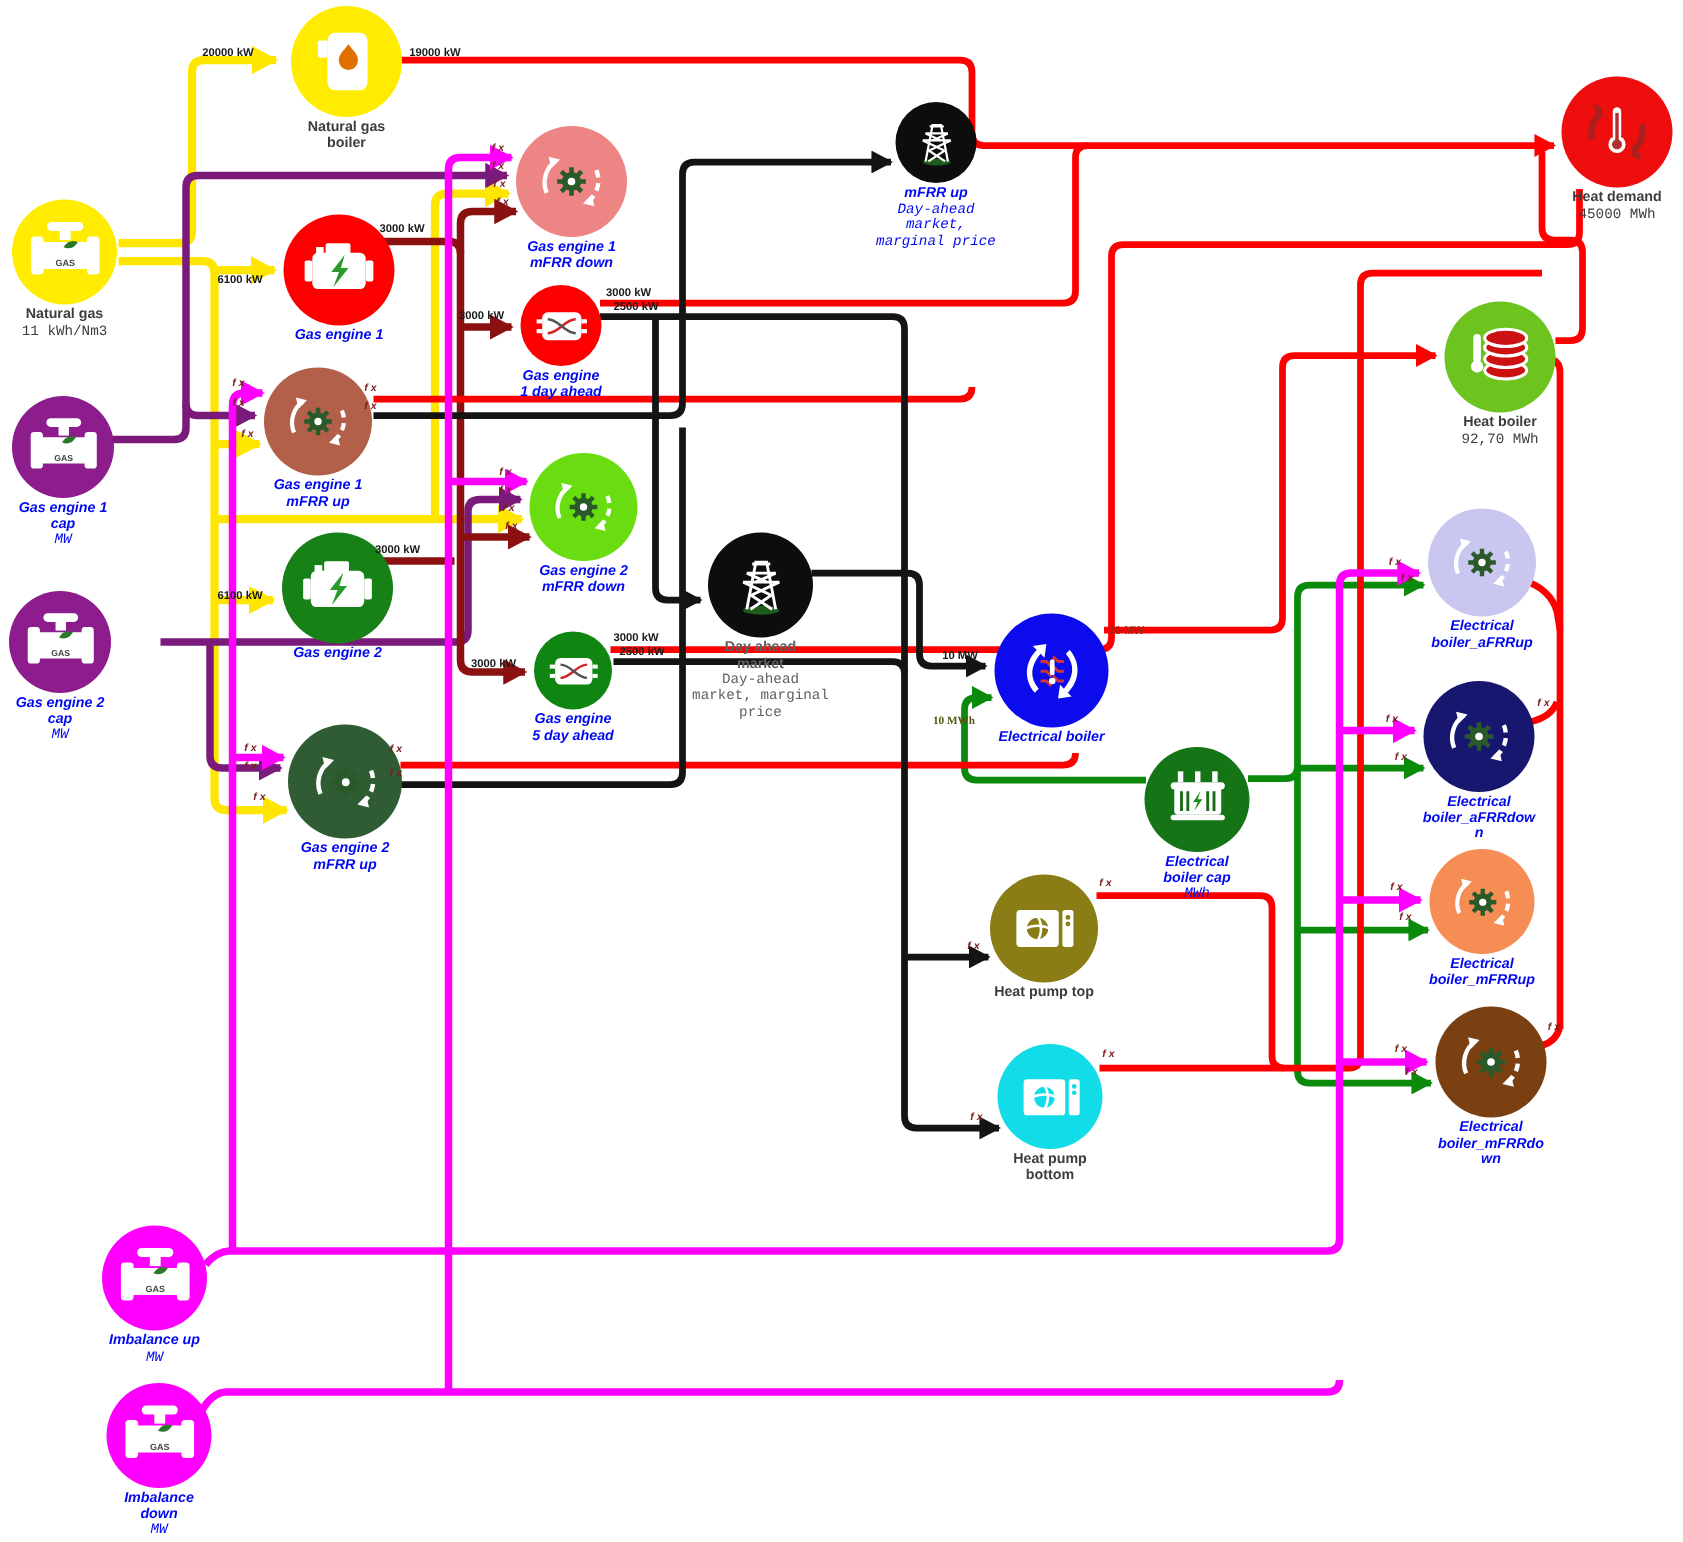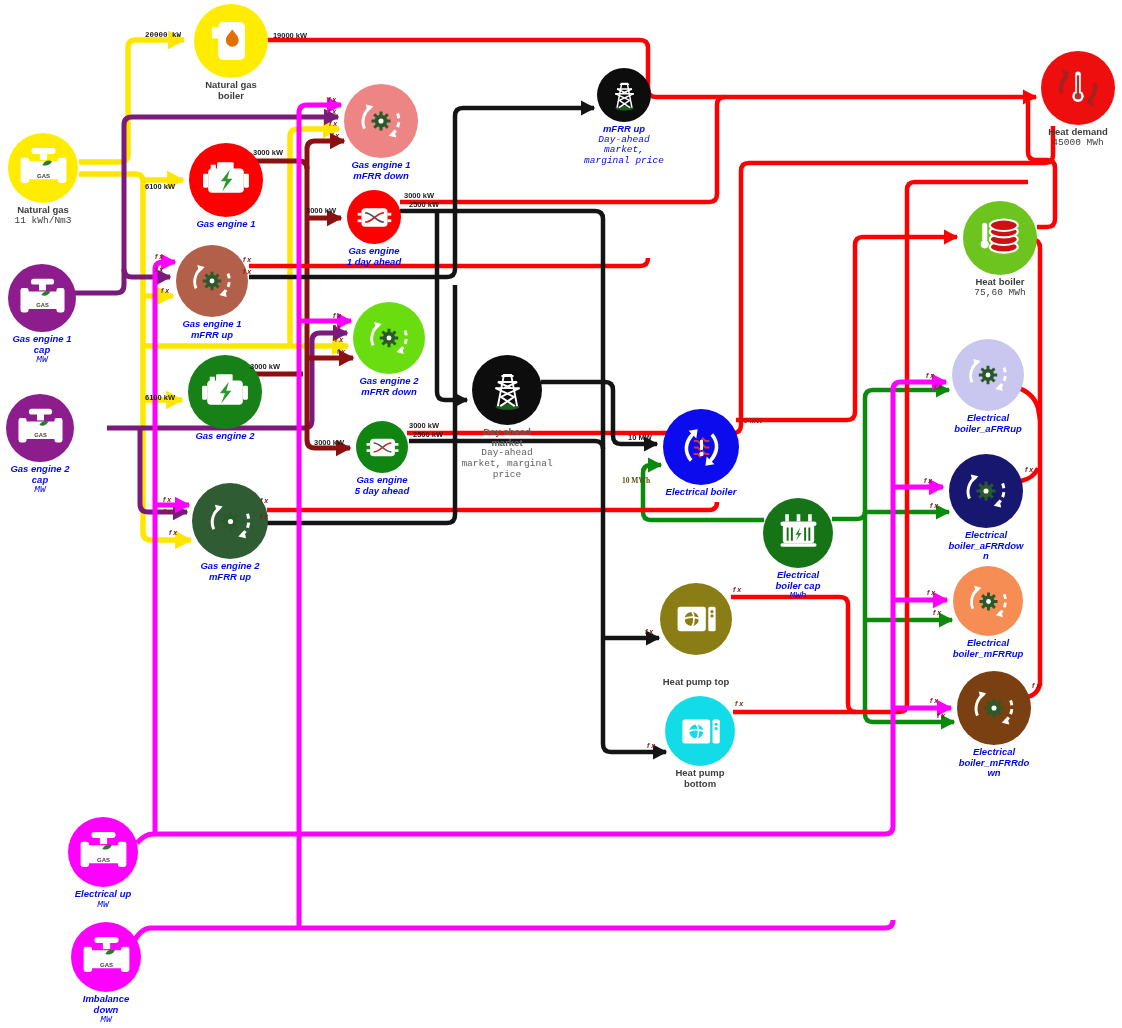--- a/index.html
+++ b/index.html
@@ -394,21 +394,21 @@
           </g>
           <circle cx="-3.5" cy="0" r="6.5" fill="#8a7d15"></circle>
           <g stroke="#fff" stroke-width="1.4" fill="none">
             <circle cx="-3.5" cy="0" r="6.5"></circle>
             <path d="M-3.5,-6.5 C-1,-3 -1,3 -3.5,6.5 M-10,0 C-6.5,-2 -0.5,-2 3,0"></path>
           </g>
           <circle cx="13" cy="-6" r="1.3" fill="#8a7d15"></circle>
           <circle cx="13" cy="-2.5" r="1.3" fill="#8a7d15"></circle>
         </svg>
       </div>
-      <div class="nlabel lbl-dark" style="left: 634px; top: 657px; margin-top: 20px;">
+      <div class="nlabel lbl-dark" style="left: 634px; top: 657px;">
         <span>Heat pump top</span>
       </div>
       <div class="node" style="left: 665px; top: 696px; width: 70px; height: 70px; background: rgb(18, 220, 232);">
         <svg width="53" height="53" viewBox="-22 -22 44 44">
           <g fill="#fff">
             <rect x="-15" y="-10" width="23" height="20" rx="2"></rect>
             <rect x="10" y="-10" width="6" height="20" rx="1.5"></rect>
           </g>
           <circle cx="-3.5" cy="0" r="6.5" fill="#12dce8"></circle>
           <g stroke="#fff" stroke-width="1.4" fill="none">
@@ -448,21 +448,21 @@
             <ellipse cx="3" cy="1" rx="11" ry="4.5"></ellipse>
             <ellipse cx="3" cy="-5" rx="11" ry="4.5"></ellipse>
             <ellipse cx="3" cy="-10" rx="11" ry="4.5"></ellipse>
           </g>
           <rect x="-14" y="-12" width="4" height="15" rx="2" fill="#fff"></rect>
           <circle cx="-12" cy="5" r="3.2" fill="#fff"></circle>
         </svg>
       </div>
       <div class="nlabel lbl-dark" style="left: 938px; top: 277px;">
         <span>Heat boiler</span>
-        <span class="sub">75,60 MWh</span>
+        <span class="sub">92,70 MWh</span>
       </div>
       <div class="node" style="left: 952px; top: 339px; width: 72px; height: 72px; background: rgb(201, 198, 239);">
         <svg width="54" height="54" viewBox="-22 -22 44 44">
           <g stroke="#fff" stroke-width="2.3" fill="none">
             <path d="M-13,6 a14,14 0 0,1 5,-17"></path>
             <path d="M13,-6 a14,14 0 0,1 -5,17" stroke-dasharray="4 3"></path>
           </g>
           <path d="M-12,-13 l6,1.5 -4.5,4.5 z" fill="#fff"></path>
           <path d="M12,13 l-6,-1.5 4.5,-4.5 z" fill="#fff"></path>
           <g stroke="#2a5a2a" stroke-width="2.4">
@@ -540,42 +540,42 @@
           <rect x="-15" y="-6" width="30" height="15" rx="3" fill="#fff"></rect>
           <rect x="-19" y="-9" width="7" height="21" rx="2" fill="#fff"></rect>
           <rect x="12" y="-9" width="7" height="21" rx="2" fill="#fff"></rect>
           <rect x="-3" y="-14" width="6" height="7" fill="#fff"></rect>
           <rect x="-10" y="-17" width="20" height="5" rx="2.5" fill="#fff"></rect>
           <path d="M-1,-3 q3,-5 8,-3 q-3,5 -8,3" fill="#2a7a2a"></path>
           <text y="7.5" text-anchor="middle" font-size="5" font-weight="bold" fill="#444" font-family="Liberation Sans,sans-serif">GAS</text>
         </svg>
       </div>
       <div class="nlabel lbl-blue" style="left: 41px; top: 889px;">
-        <span>Electrical up</span>
+        <span>Imbalance up</span>
         <span class="sub">MW</span>
       </div>
       <div class="node" style="left: 71px; top: 922px; width: 70px; height: 70px; background: rgb(255, 0, 255);">
         <svg width="53" height="53" viewBox="-22 -22 44 44">
           <rect x="-15" y="-6" width="30" height="15" rx="3" fill="#fff"></rect>
           <rect x="-19" y="-9" width="7" height="21" rx="2" fill="#fff"></rect>
           <rect x="12" y="-9" width="7" height="21" rx="2" fill="#fff"></rect>
           <rect x="-3" y="-14" width="6" height="7" fill="#fff"></rect>
           <rect x="-10" y="-17" width="20" height="5" rx="2.5" fill="#fff"></rect>
           <path d="M-1,-3 q3,-5 8,-3 q-3,5 -8,3" fill="#2a7a2a"></path>
           <text y="7.5" text-anchor="middle" font-size="5" font-weight="bold" fill="#444" font-family="Liberation Sans,sans-serif">GAS</text>
         </svg>
       </div>
       <div class="nlabel lbl-blue" style="left: 44px; top: 994px;">
         <span>Imbalance</span>
         <span>down</span>
         <span class="sub">MW</span>
       </div>
     </div>
 <div id="labels">
-      <span class="flbl" style="left: 163px; top: 35px; color: rgb(26, 26, 26); font-family: Liberation Mono, monospace;">20000 kW</span>
+      <span class="flbl" style="left: 152px; top: 35px; color: rgb(26, 26, 26);">20000 kW</span>
       <span class="flbl" style="left: 290px; top: 35px; color: rgb(26, 26, 26);">19000 kW</span>
       <span class="flbl" style="left: 160px; top: 186px; color: rgb(26, 26, 26);">6100 kW</span>
       <span class="flbl" style="left: 268px; top: 152px; color: rgb(26, 26, 26);">3000 kW</span>
       <span class="flbl" style="left: 321px; top: 210px; color: rgb(26, 26, 26);">3000 kW</span>
       <span class="flbl" style="left: 419px; top: 195px; color: rgb(26, 26, 26);">3000 kW</span>
       <span class="flbl" style="left: 424px; top: 204px; color: rgb(26, 26, 26);">2500 kW</span>
       <span class="flbl" style="left: 160px; top: 397px; color: rgb(26, 26, 26);">6100 kW</span>
       <span class="flbl" style="left: 265px; top: 366px; color: rgb(26, 26, 26);">3000 kW</span>
       <span class="flbl" style="left: 329px; top: 442px; color: rgb(26, 26, 26);">3000 kW</span>
       <span class="flbl" style="left: 424px; top: 425px; color: rgb(26, 26, 26);">3000 kW</span>

